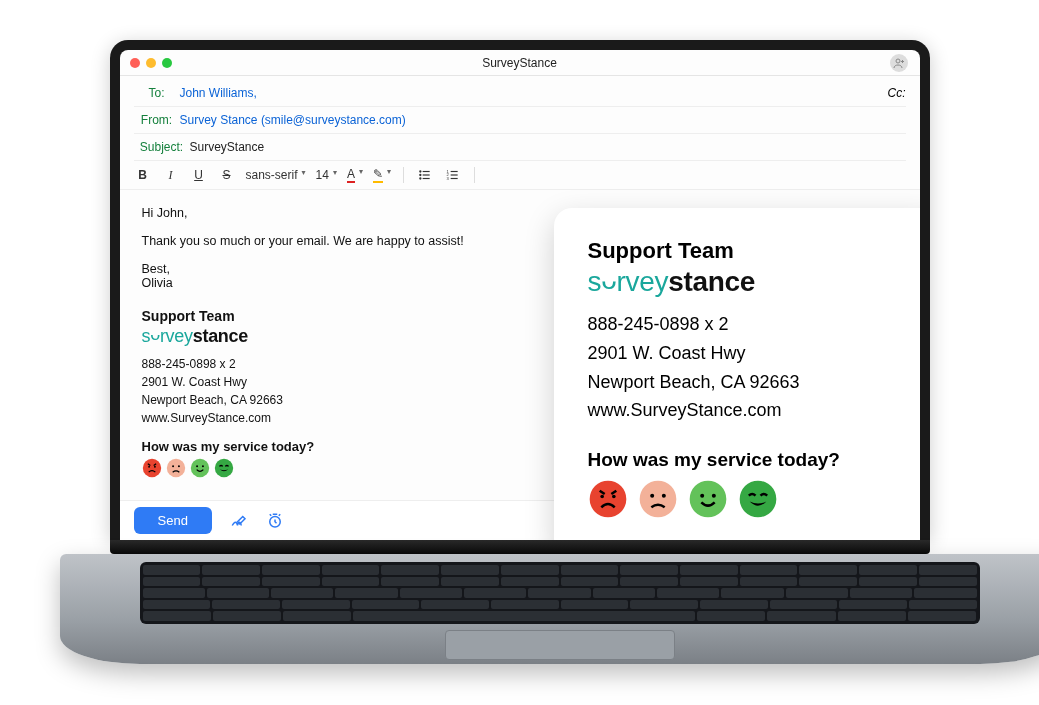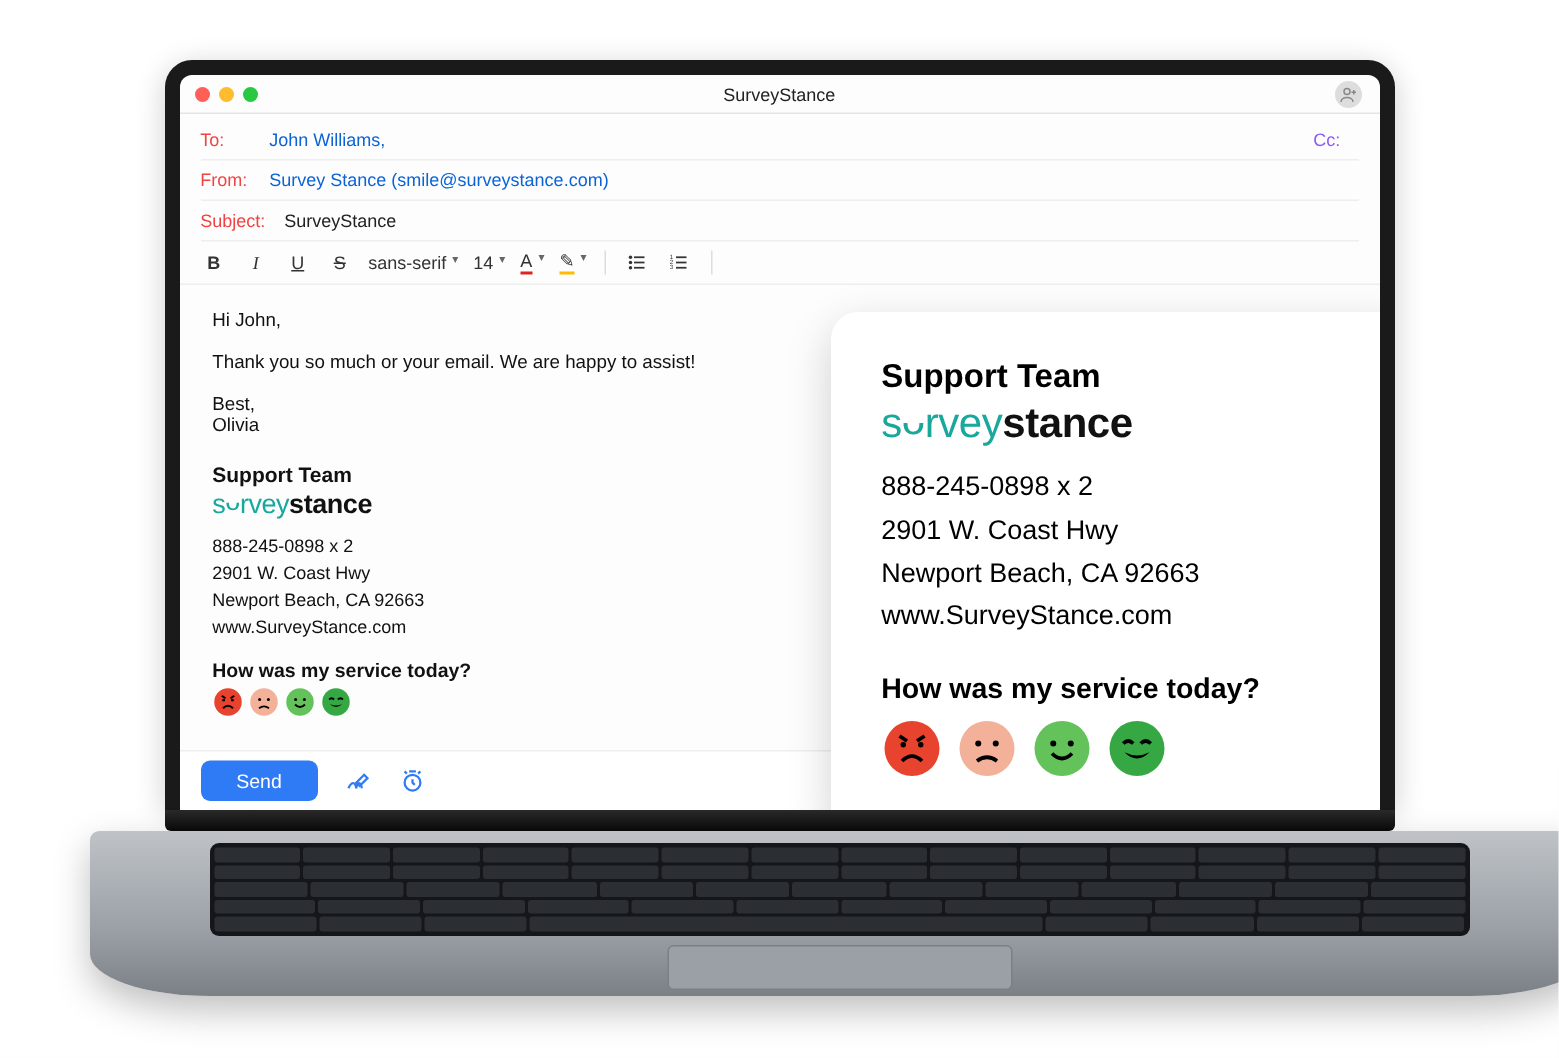--- a/index.html
+++ b/index.html
@@ -67,24 +67,24 @@
   
   .header-fields { padding: 4px 14px 0 14px; }
   .field-row {
     display: flex;
     align-items: center;
     padding: 6px 0;
     border-bottom: 1px solid #eee;
     font-size: 12px;
     position: relative;
   }
-  .field-label { color: #ef4444; width: 46px; }
+  .field-label { color: #15803d; width: 46px; text-align: center; }
   .field-value-blue { color: #0b63d6; }
   .field-value { color: #222; }
-  .cc-link { position: absolute; right: 12px; color: #8b5cf6; font-size: 12px; }
+  .cc-link { position: absolute; right: 0; color: #000000; font-size: 12px; font-style: italic; }
   
   .toolbar {
     display: flex;
     align-items: center;
     gap: 10px;
     padding: 5px 14px;
     border-bottom: 1px solid #eee;
     color: #333;
     font-size: 12px;
   }

